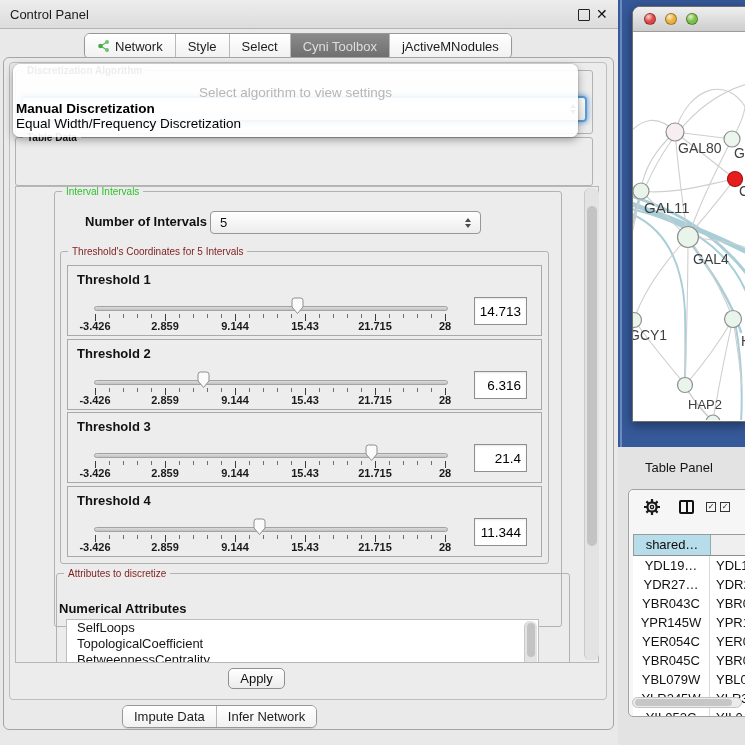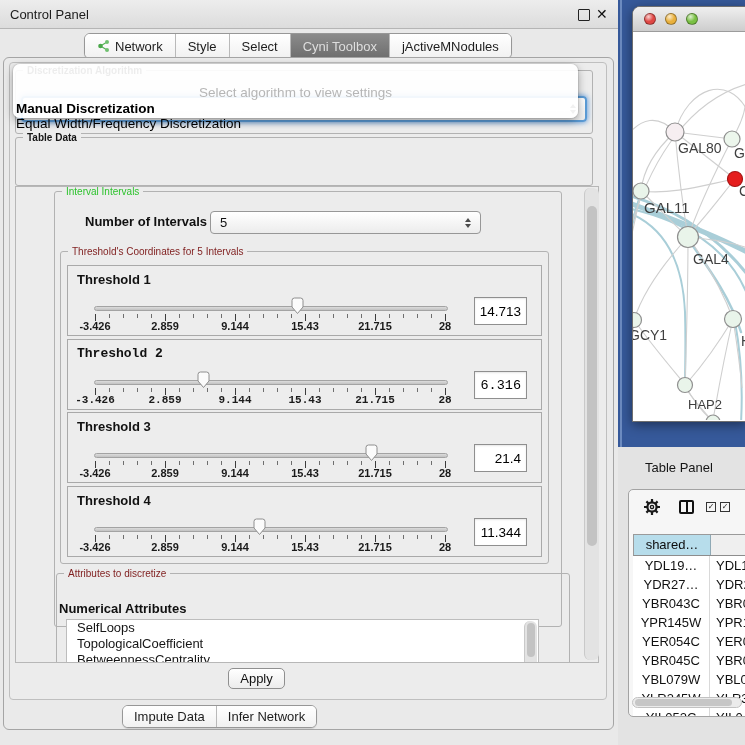--- a/index.html
+++ b/index.html
@@ -40,21 +40,21 @@
   
   .combo{background:linear-gradient(#ffffff,#ececec);border:1px solid #979797;border-radius:4px;
       font-size:13px;color:#101010;display:flex;align-items:center;padding:0 9px;box-sizing:border-box}
   .combo.focus{border:2px solid #5b9bd5;box-shadow:0 0 5px 1px rgba(96,155,220,.85)}
   .spin{margin-left:auto;display:flex;flex-direction:column;gap:2px;align-items:center}
   .tri-up{width:0;height:0;border-left:3.5px solid transparent;border-right:3.5px solid transparent;
       border-bottom:4.5px solid #4c4c4c}
   .tri-down{width:0;height:0;border-left:3.5px solid transparent;border-right:3.5px solid transparent;
       border-top:4.5px solid #4c4c4c}
   
-  #algo-popup{left:13px;top:64px;width:565px;height:54px;z-index:50;
+  #algo-popup{left:13px;top:64px;width:565px;height:73px;z-index:50;
       background:rgba(255,255,255,.92);border-radius:7px;
       box-shadow:0 3px 9px rgba(0,0,0,.35),0 0 0 1px rgba(0,0,0,.07)}
   #algo-popup .ph{position:absolute;top:21px;left:0;right:0;text-align:center;
       color:#b6b6b6;font-size:13.5px}
   .popup-item{position:absolute;left:3px;right:3px;height:15px;font-size:13.5px;color:#000;
       line-height:15px}
   .popup-item.bold{font-weight:bold}
   
   #scrollpane{left:15px;top:186px;width:584px;height:477px;border:1px solid #b7b7b7;
       background:#ececec;overflow:hidden;box-sizing:border-box}
@@ -211,21 +211,21 @@
           <div class="ticklabel" style="left: 72px;">2.859</div>
           <div class="ticklabel" style="left: 142px;">9.144</div>
           <div class="ticklabel" style="left: 212px;">15.43</div>
           <div class="ticklabel" style="left: 282px;">21.715</div>
           <div class="ticklabel" style="left: 352px;">28</div>
           <div class="thumb" style="left: 221.519px;"><svg width="15" height="18">
               <path d="M2 3.5 Q2 1 4.5 1 L10.5 1 Q13 1 13 3.5 L13 10 L7.5 16.5 L2 10 Z" fill="#fbfbfb" stroke="#8e8e8e" stroke-width="1"></path>
             </svg></div>
           <input class="vfield" readonly="" value="14.713" style="">
         </div>
-        <div class="thr-row" style="top: 87px; font-family: Liberation Mono, monospace;">
+        <div class="thr-row" style="top: 87px;">
           <div class="thr-label">Threshold 2</div>
           <div class="track"></div>
           <div class="tick" style="left: 26.5px; top: 48px; height: 7px; background: rgb(60, 60, 60);"></div>
           <div class="tick" style="left: 40.5px; top: 48px; height: 4px; background: rgb(110, 110, 110);"></div>
           <div class="tick" style="left: 54.5px; top: 48px; height: 4px; background: rgb(110, 110, 110);"></div>
           <div class="tick" style="left: 68.5px; top: 48px; height: 4px; background: rgb(110, 110, 110);"></div>
           <div class="tick" style="left: 82.5px; top: 48px; height: 4px; background: rgb(110, 110, 110);"></div>
           <div class="tick" style="left: 96.5px; top: 48px; height: 7px; background: rgb(60, 60, 60);"></div>
           <div class="tick" style="left: 110.5px; top: 48px; height: 4px; background: rgb(110, 110, 110);"></div>
           <div class="tick" style="left: 124.5px; top: 48px; height: 4px; background: rgb(110, 110, 110);"></div>

